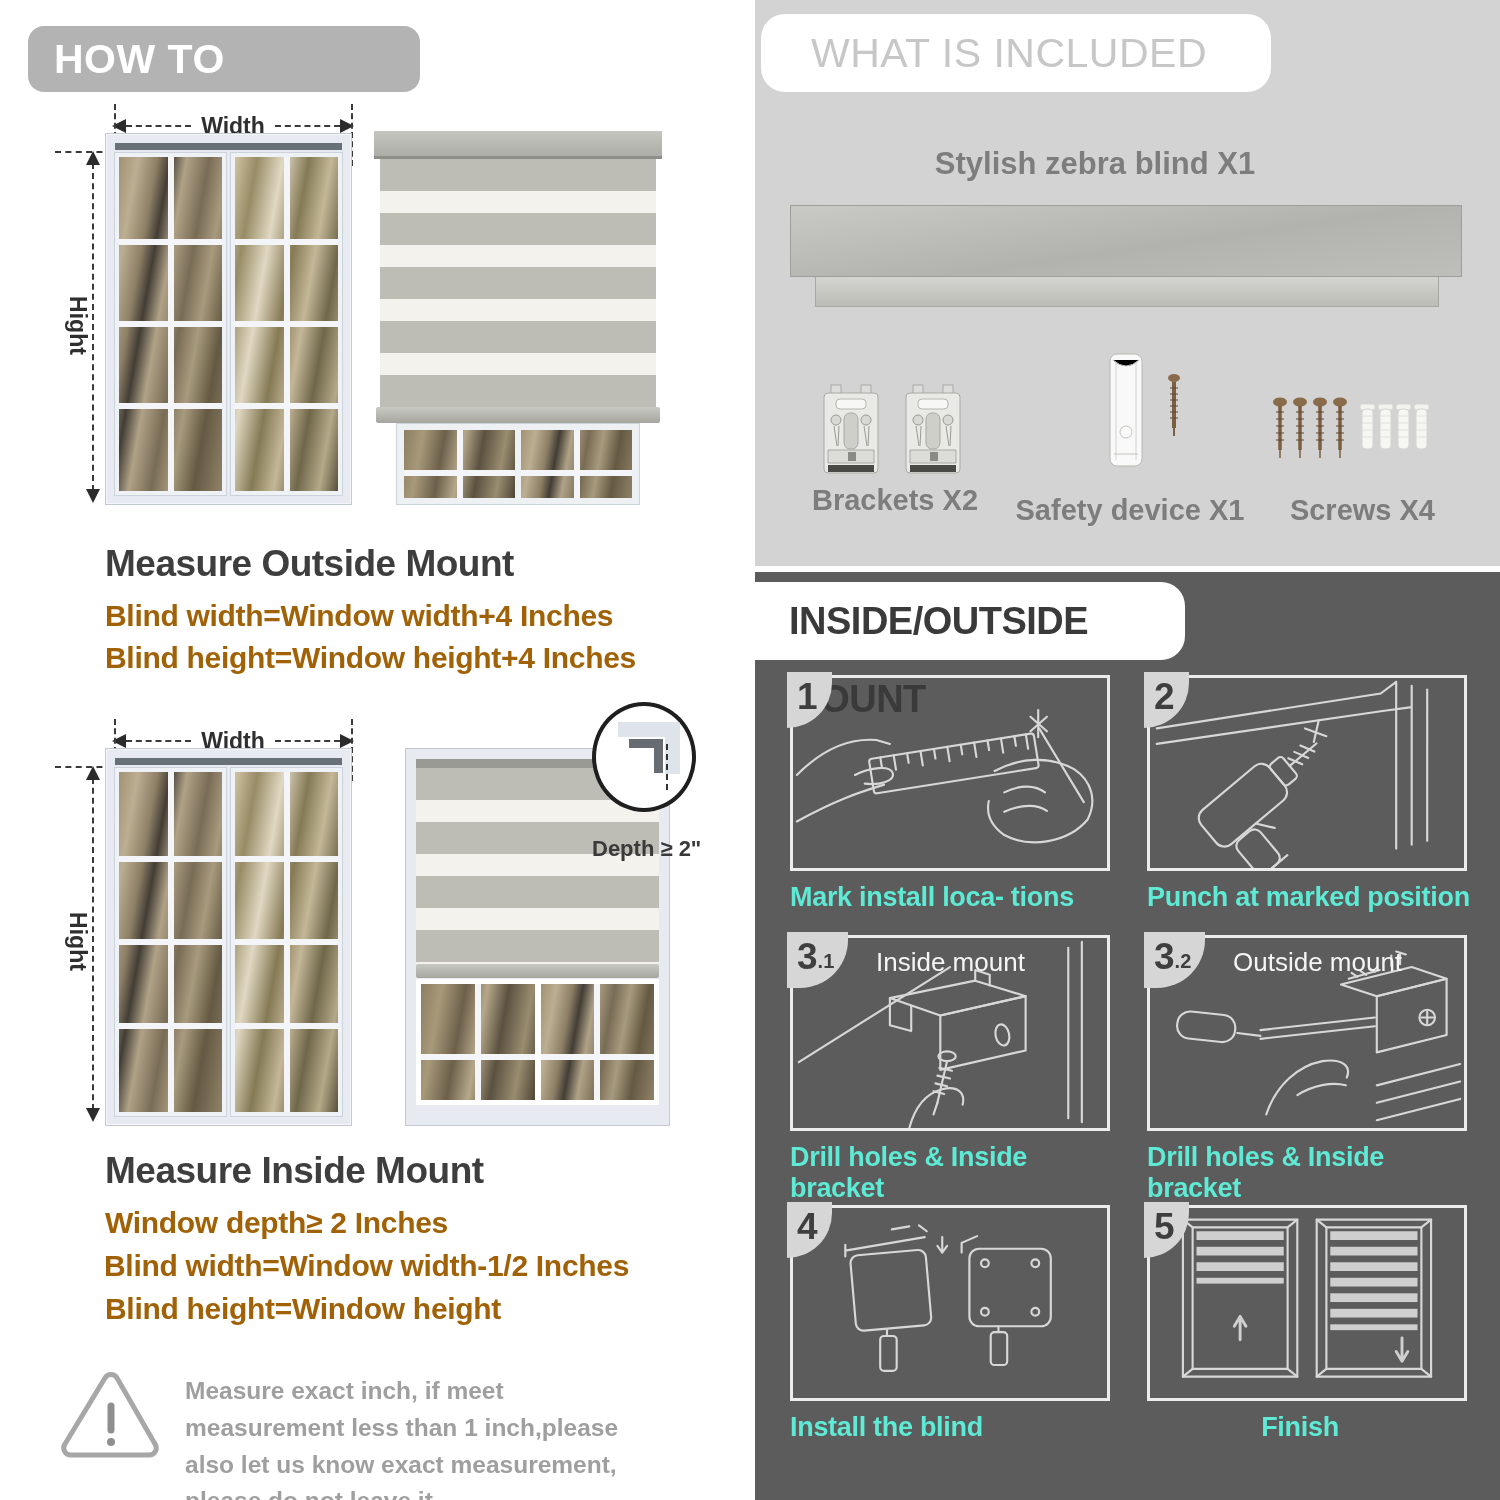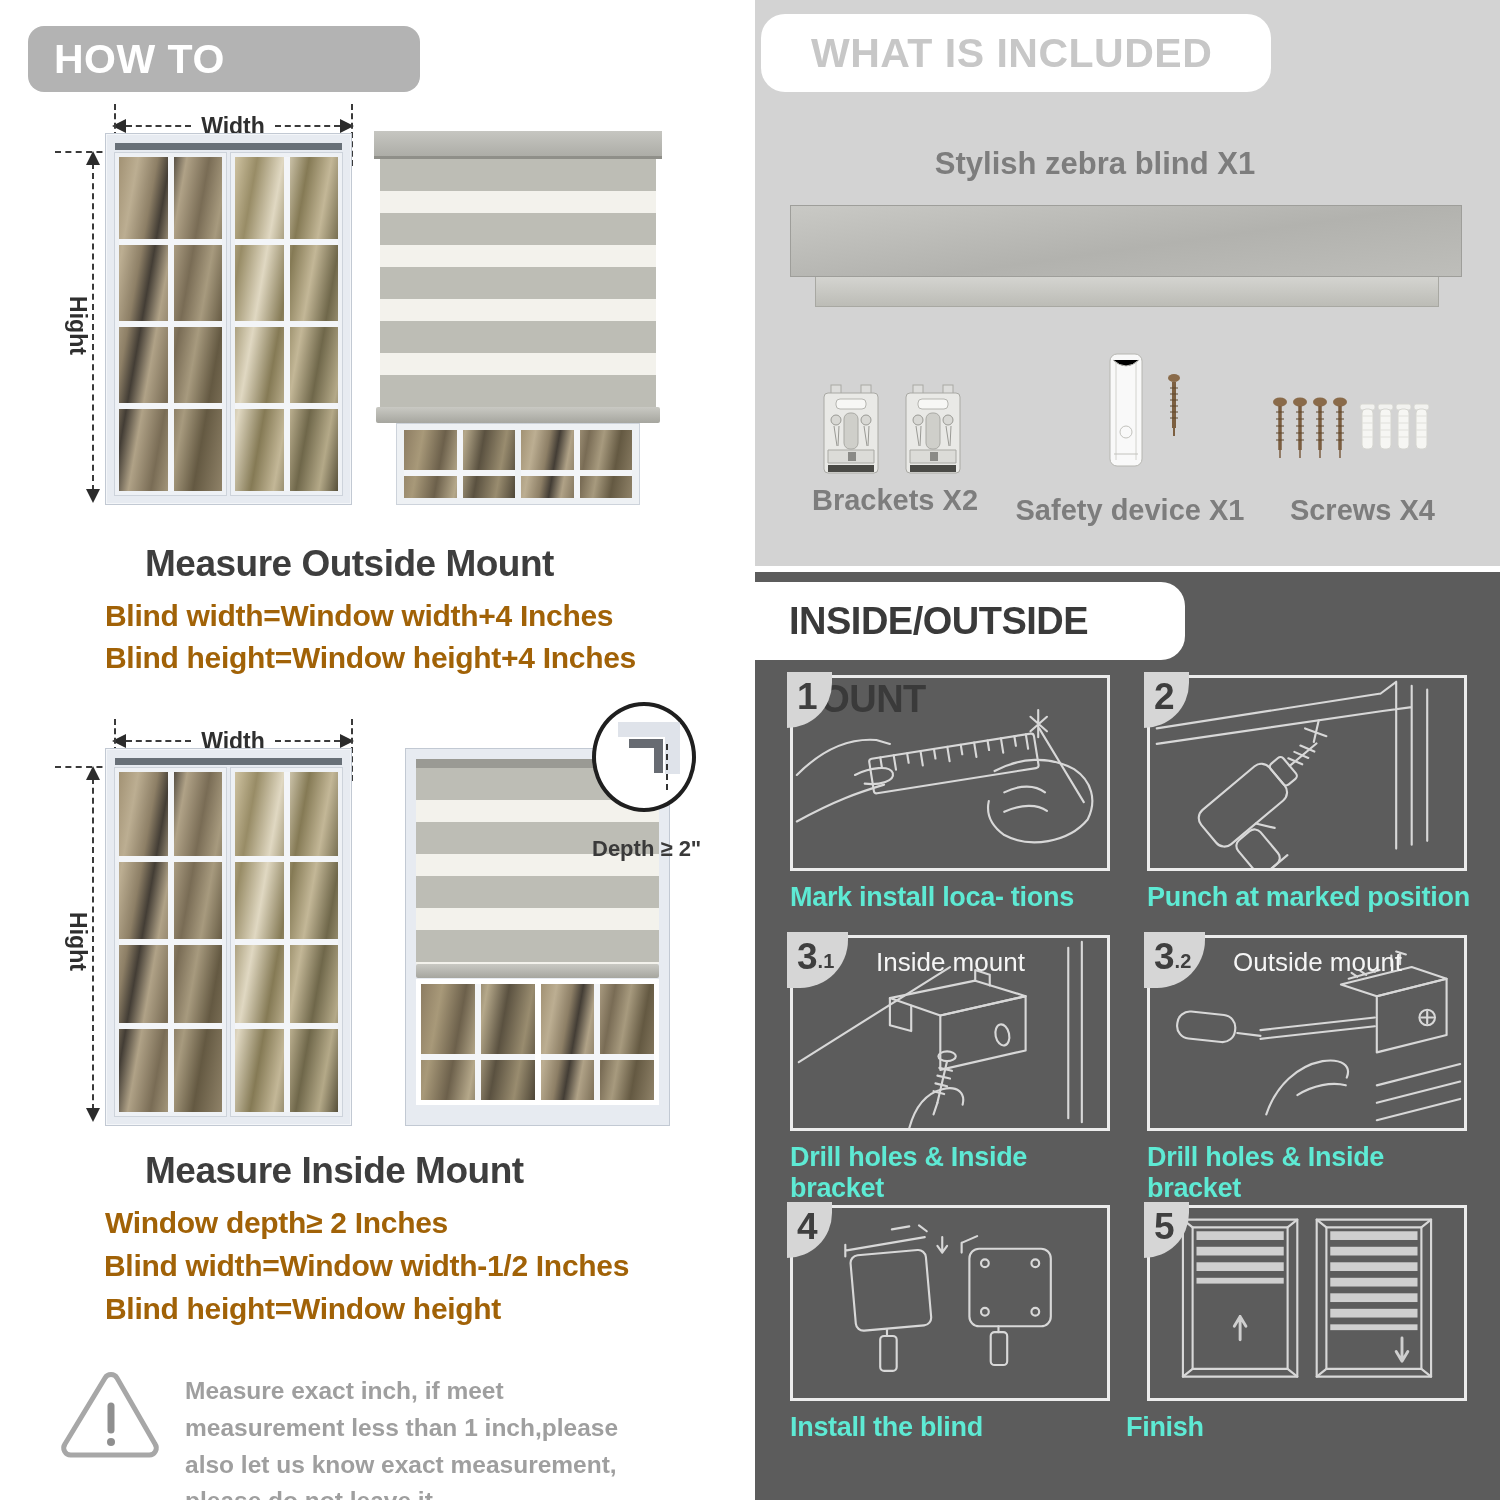--- a/index.html
+++ b/index.html
@@ -47,35 +47,35 @@
      background-position:50% 0, 0 64%; }
 
   
   .zb-head { background:linear-gradient(#c6c6c1,#adada7); border-bottom:3px solid #8f8f89; }
   .zb-fabric { background:repeating-linear-gradient(180deg,#bdbdb5 0 32px,#f3f2ec 32px 54px); }
   .zb-rail { background:linear-gradient(#c9c9c3,#a6a69f); border-radius:2px; }
   .under-window { background:#eef1f4; border:1px solid #cdd3db; padding:6px 7px; }
   .under-panes { display:flex; gap:6px; height:100%; }
   .under-pane { flex:1; position:relative; }
 
-  .heading { font-size:37px; font-weight:bold; color:#3e3e3e; letter-spacing:-0.5px;margin-left:40px; }
+  .heading { font-size:37px; font-weight:bold; color:#3e3e3e; letter-spacing:-0.5px; }
   .subline { font-size:30px; font-weight:bold; color:#a16207; letter-spacing:-0.3px; }
 
   .depth-lbl { font-size:22px; font-weight:bold; color:#3a3a3a; }
   .magnifier { border:4px solid #1f1f1f; border-radius:50%; background:#fff; overflow:hidden; }
   .mg-outer { position:absolute; top:16px; right:12px; width:62px; height:52px; border-top:15px solid #dfe3ea; border-right:15px solid #dfe3ea; }
   .mg-inner { position:absolute; top:33px; right:29px; width:34px; height:34px; border-top:9px solid #676b72; border-right:9px solid #676b72; }
   .mg-dash  { position:absolute; top:38px; right:24px; height:46px; border-left:2px dashed #333; }
 
   .warn-text { font-size:24.5px; font-weight:bold; color:#9f9f9f; line-height:1.5; }
 
   
   .right-top { left:755px; top:0; width:745px; height:566px; background:#d3d3d3; }
   .included-bar { left:6px; top:14px; width:510px; height:78px; background:#ffffff; border-radius:24px;
-                  color:#c7c7c7; font-weight:bold; font-size:41px; line-height:78px; padding-left:50px; letter-spacing:0.5px; }
+                  color:#c7c7c7; font-weight:normal; font-size:41px; line-height:78px; padding-left:50px; letter-spacing:0.5px; }
   .product-title { left:60px; top:146px; width:560px; text-align:center; font-size:31px; font-weight:bold; color:#7d7d7d; }
   .headrail-top { left:35px; top:205px; width:672px; height:72px; background:linear-gradient(172deg,#c9c9c5,#b2b2ae 55%,#bebeba); border:1px solid #9e9e9a; }
   .headrail-lip { left:60px; top:277px; width:624px; height:30px; background:linear-gradient(#d4d4d0,#bcbcb6); border:1px solid #a8a8a2; border-top:none; }
   .item-label { font-size:29px; font-weight:bold; color:#7d7d7d; text-align:center; }
 
   .right-dark { left:755px; top:572px; width:745px; height:928px; background:#5c5c5c; }
   .mount-bar { left:0; top:10px; width:430px; height:78px; background:#ffffff; border-radius:0 24px 24px 0;
                color:#3a3a3a; font-weight:bold; font-size:38px; line-height:78px; padding-left:34px; letter-spacing:-0.5px; }
   .panel { position:absolute; width:320px; height:196px; border:3px solid #ececec; }
   .badge { position:absolute; top:-3px; left:-3px; height:56px; background:#d6d6d6; border-radius:0 0 48px 0;
@@ -443,14 +443,14 @@
           <rect x="184" y="104" width="90" height="9"></rect>
         <rect x="184" y="120" width="90" height="6"></rect>
       </g>
       <path d="M258,134 v24 M258,158 l-6,-10 M258,158 l6,-10" stroke="#cfcfcf" stroke-width="3"></path>
     </svg>
   </div>
   <div class="abs badge" style="left:389px; top:630px;">
       <span>5</span>
       <span class="sub"></span>
     </div>
-  <div class="abs panel-label" style="left:371px; top:840px;">Finish</div>
+  <div class="abs panel-label" style="left:380px; top:840px;text-align:center;">Finish</div>
 </div>
 
 </body></html>

